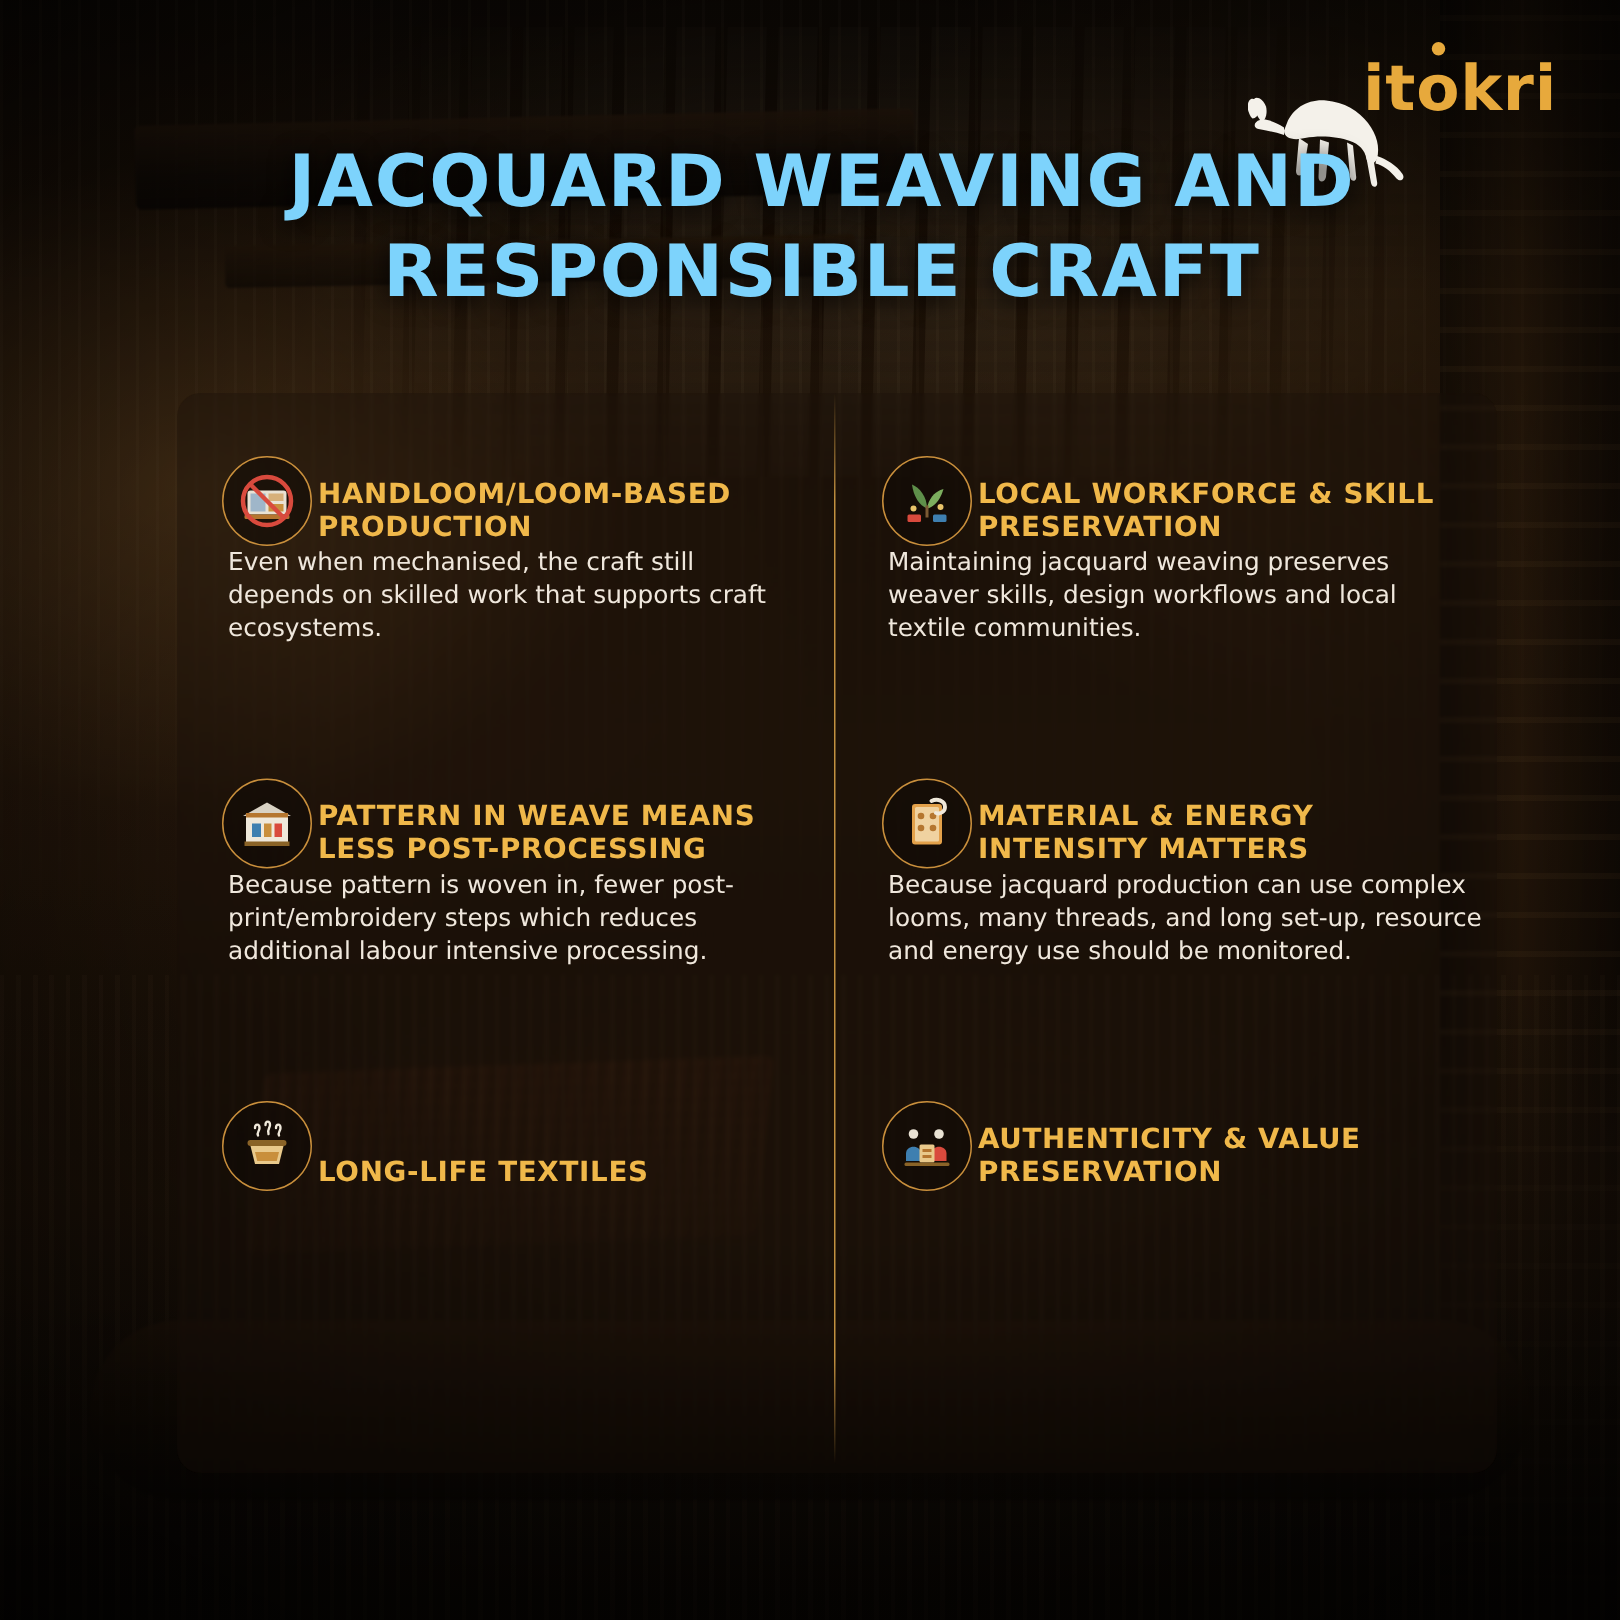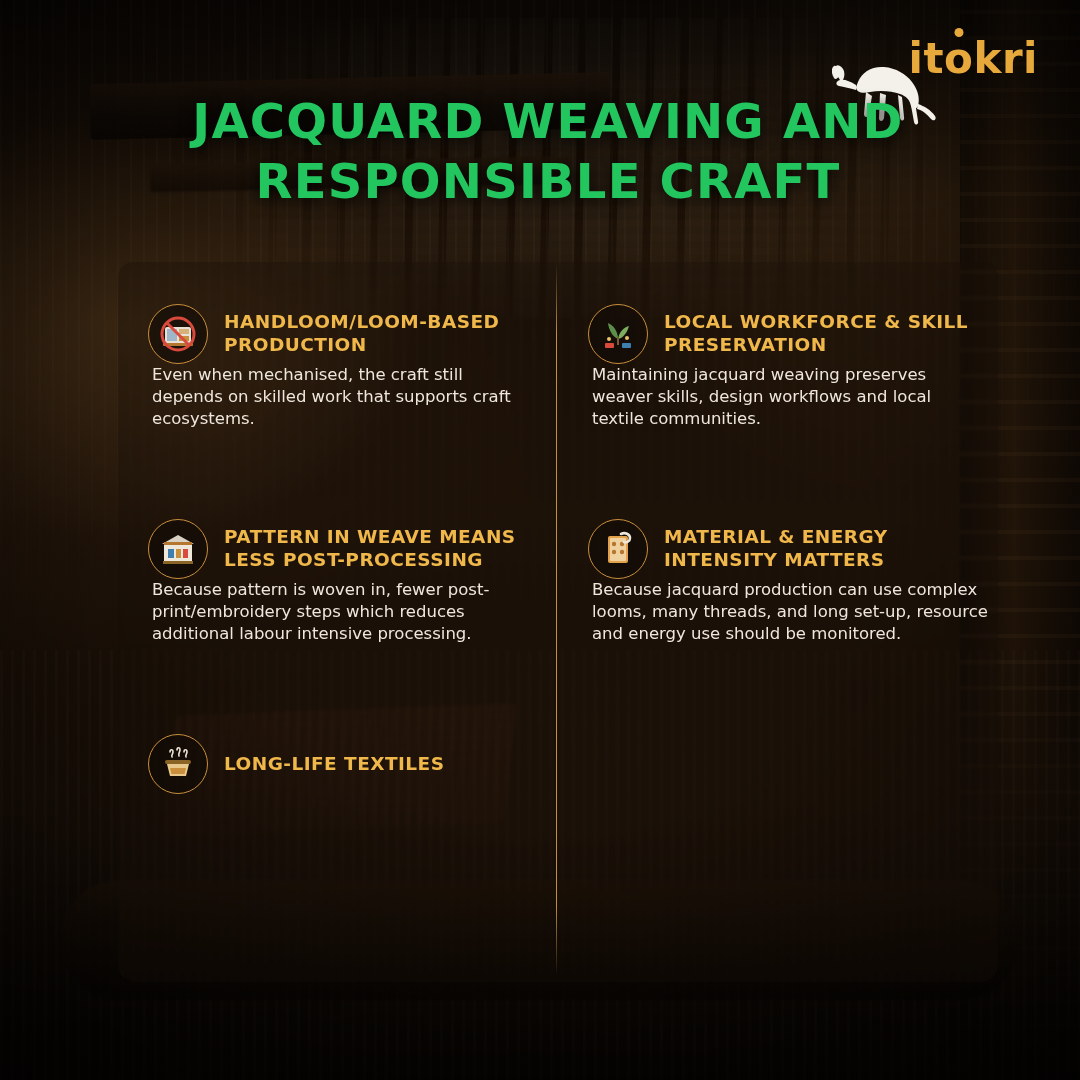--- a/index.html
+++ b/index.html
@@ -123,21 +123,21 @@
   }
   .goat-icon {
     position: absolute; right: 138px; top: 52px;
     width: 110px; height: 78px;
   }
 
   
   .title {
     position: absolute; left: 16px; right: 0; top: 92px;
     text-align: center;
-    color: #22c55e;
+    color: #7dd3fc;
     font-size: 48px;
     font-weight: 800;
     letter-spacing: 1.2px;
     line-height: 1.24;
     text-shadow: 0 3px 16px rgba(0,0,0,0.85);
     padding: 0 120px;
     font-family: "DejaVu Sans", sans-serif;
   }
 
   
@@ -158,21 +158,21 @@
     position: absolute;
     left: 118px; top: 262px; width: 880px; height: 720px;
     display: grid;
     grid-template-columns: 438px 442px;
     grid-template-rows: 215px 215px 215px;
     padding: 42px 0 0 0;
   }
   .cell { position: relative; padding: 0 22px 0 30px; }
   .cell.right { padding-left: 32px; padding-right: 10px; }
 
-  .cell-head { display: flex; align-items: center; gap: 16px; }
+  .cell-head { display: flex; align-items: flex-end; gap: 4px; }
 
   .icon-badge {
     flex: 0 0 auto;
     width: 60px; height: 60px;
     border-radius: 50%;
     border: 1.6px solid #c98f3c;
     background: rgba(14,9,5,0.55);
     display: flex; align-items: center; justify-content: center;
     overflow: hidden;
   }
@@ -324,16 +324,31 @@
             <rect x="8" y="17" width="26" height="4" rx="2" fill="#8a6327"></rect>
             <path d="M10 21 L32 21 L29 33 L13 33 Z" fill="#e9c98b"></path>
             <path d="M13 25 L29 25 L27.5 31 L14.5 31 Z" fill="#c98f3c"></path>
           </svg>
         </div>
         <div class="cell-title">LONG-LIFE TEXTILES</div>
       </div>
     </div>
 
     <div class="cell right">
+      <div class="cell-head">
+        <div class="icon-badge">
+          <svg width="42" height="42" viewBox="0 0 42 42">
+            <circle cx="12" cy="13" r="3.2" fill="#e9e2d4"></circle>
+            <path d="M7 26 C7 20, 17 20, 17 26 L17 31 L7 31 Z" fill="#3e7fb0"></path>
+            <circle cx="29" cy="13" r="3.2" fill="#e9e2d4"></circle>
+            <path d="M24 26 C24 20, 34 20, 34 26 L34 31 L24 31 Z" fill="#d94a3d"></path>
+            <rect x="16" y="20" width="10" height="12" rx="1" fill="#e9c98b"></rect>
+            <rect x="18" y="23" width="6" height="2" fill="#b5762f"></rect>
+            <rect x="18" y="27" width="6" height="2" fill="#b5762f"></rect>
+            <rect x="6" y="32" width="30" height="2.4" rx="1" fill="#8a6327"></rect>
+          </svg>
+        </div>
+        <div class="cell-title">AUTHENTICITY &amp; VALUE PRESERVATION</div>
+      </div>
     </div>
 
   </div>
 </div>
 
 </body></html>

